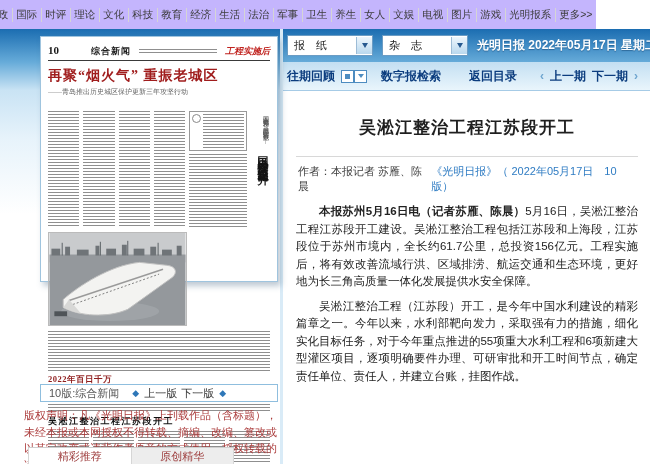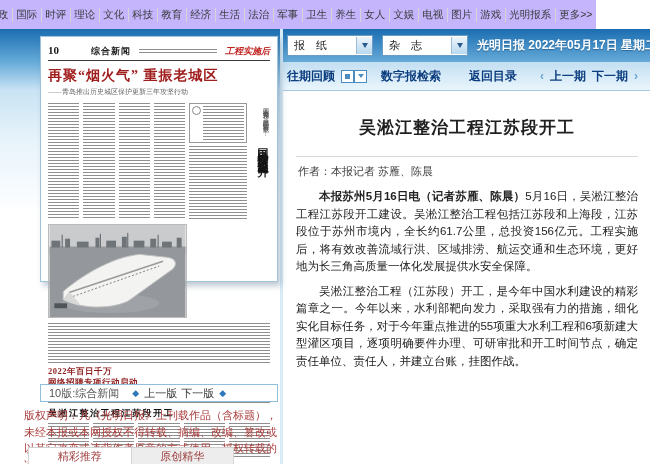--- a/index.html
+++ b/index.html
@@ -46,21 +46,21 @@
   
   .paper-thumb{position:absolute;top:36px;left:40px;width:238px;height:246px;background:#fff;
       border:1px solid #9fc4de;box-shadow:3px 4px 6px rgba(70,100,130,.35);
       box-sizing:border-box;padding:7px;cursor:pointer;font-family:"Liberation Serif","DejaVu Serif",serif;}
   .pheader{display:flex;align-items:baseline;border-bottom:1.5px solid #3a3a3a;padding-bottom:2px;}
   .pnum{font-size:11px;font-weight:bold;color:#1a1a1a;margin-right:3px;}
   .psection{font-size:9px;font-weight:bold;color:#1a1a1a;letter-spacing:1px;margin-left:29px;}
   .pdateline{flex:1;height:4px;margin:0 8px;background:repeating-linear-gradient(to right,#9a9a9a 0 5px,transparent 5px 7px);align-self:center;}
   .plogo{font-size:9px;color:#c0231f;font-style:italic;font-weight:bold;white-space:nowrap;}
   .pheadline{color:#a01d1d;font-weight:bold;font-size:14px;margin:6px 0 2px;letter-spacing:1px;}
-  .psub{font-size:7px;color:#666;margin-bottom:6px;}
+  .psub{font-size:7px;color:#666;margin-bottom:14px;}
   .fake{background:repeating-linear-gradient(to bottom,#8f8f8f 0 1px,transparent 1px 3px);}
   .pbody-top{display:flex;gap:4px;height:116px;}
   .fcol{flex:1;}
   .pright-col{width:58px;display:flex;flex-direction:column;gap:3px;}
   .pbox{border:1px solid #999;height:34px;padding:2px;display:flex;gap:2px;}
   .pbox .circ{width:7px;height:7px;border:1px solid #888;border-radius:50%;flex:none;}
   .pbox .fake{flex:1;}
   .pright-col .rest{flex:1;}
   .pvert{width:19px;display:flex;justify-content:flex-end;}
   .vwrap{writing-mode:vertical-rl;display:flex;}
@@ -267,20 +267,21 @@
   <div class="tabs">
     <div class="tab active">精彩推荐</div>
     <div class="tab inactive">原创精华</div>
   </div>
 
   <div class="art">
     <h1 class="art-title">吴淞江整治工程江苏段开工</h1>
     <div class="art-divider"></div>
     <div class="art-byline">
       <span class="art-author">作者：本报记者 苏雁、陈晨</span>
+      <span class="art-source">《光明日报》（ 2022年05月17日　10版）</span>
     </div>
     <div class="art-body">
       <p><span class="lead">本报苏州5月16日电（记者苏雁、陈晨）</span><span>5月16日，吴淞江整治工程江苏段开工建设。吴淞江整治工程包括江苏段和上海段，江苏段位于苏州市境内，全长约61.7公里，总投资156亿元。工程实施后，将有效改善流域行洪、区域排涝、航运交通和生态环境，更好地为长三角高质量一体化发展提供水安全保障。</span></p>
       <p>吴淞江整治工程（江苏段）开工，是今年中国水利建设的精彩篇章之一。今年以来，水利部靶向发力，采取强有力的措施，细化实化目标任务，对于今年重点推进的55项重大水利工程和6项新建大型灌区项目，逐项明确要件办理、可研审批和开工时间节点，确定责任单位、责任人，并建立台账，挂图作战。</p>
 
     </div>
   </div>
 
 </div>
 

